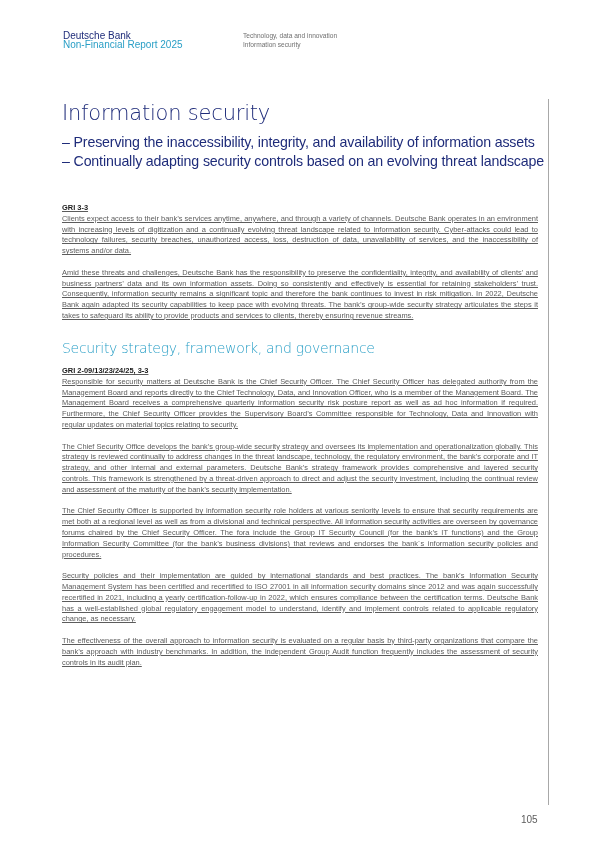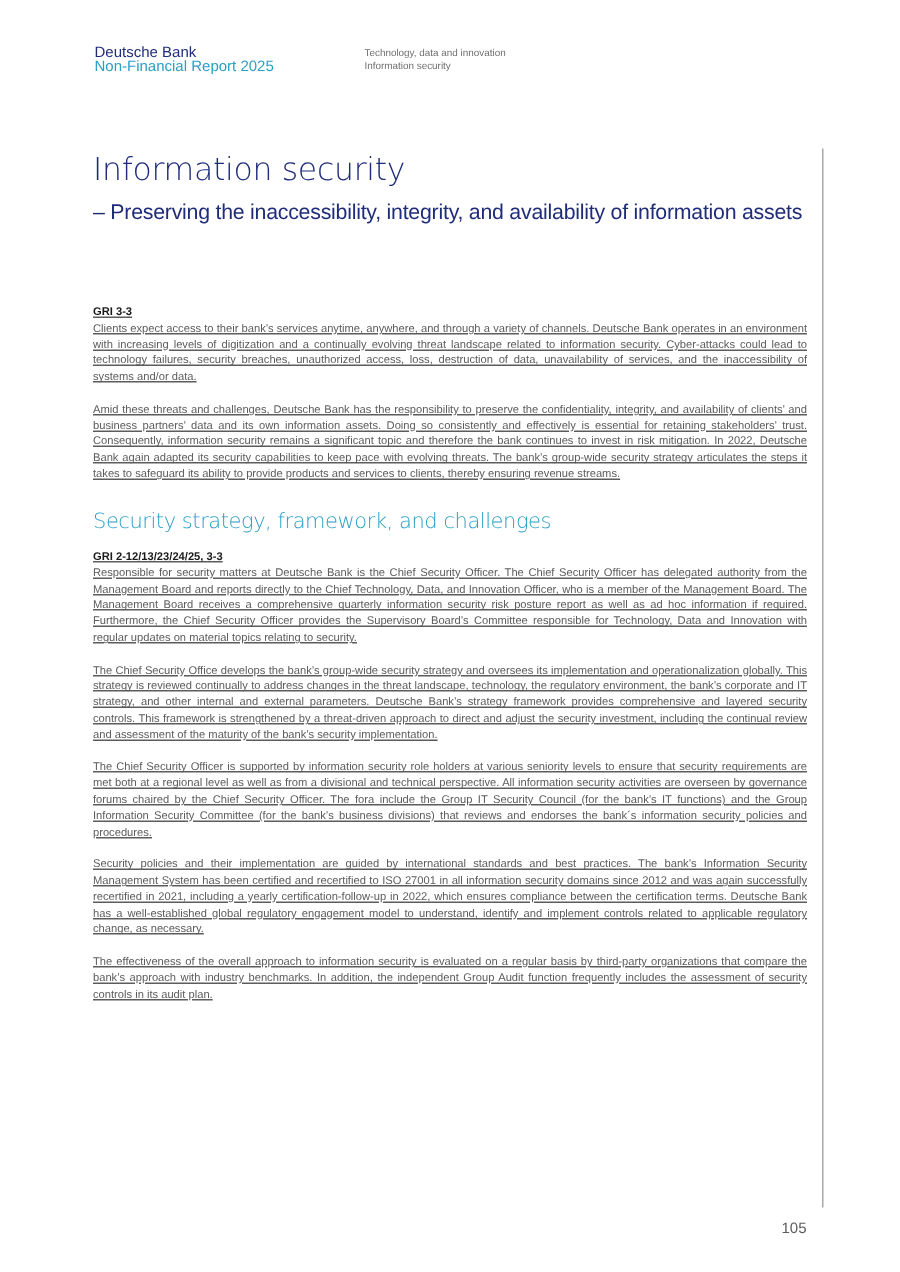--- a/index.html
+++ b/index.html
@@ -114,32 +114,33 @@
   <div>Technology, data and innovation</div>
   <div>Information security</div>
 </div>
 
 <div class="vrule"></div>
 
 <h1 class="page-title" style="margin:0;">Information security</h1>
 
 <ul class="key-points">
   <li>– Preserving the inaccessibility, integrity, and availability of information assets</li>
+  <li>– Continually adapting security controls based on an evolving threat landscape</li>
 </ul>
 
 <div class="content" style="top:203px;">
   <p class="gri">GRI 3-3</p>
   <p class="para">Clients expect access to their bank’s services anytime, anywhere, and through a variety of channels. Deutsche Bank operates in an environment with increasing levels of digitization and a continually evolving threat landscape related to information security. Cyber-attacks could lead to technology failures, security breaches, unauthorized access, loss, destruction of data, unavailability of services, and the inaccessibility of systems and/or data.</p>
   <p class="para">Amid these threats and challenges, Deutsche Bank has the responsibility to preserve the confidentiality, integrity, and availability of clients’ and business partners’ data and its own information assets. Doing so consistently and effectively is essential for retaining stakeholders’ trust. Consequently, information security remains a significant topic and therefore the bank continues to invest in risk mitigation. In 2022, Deutsche Bank again adapted its security capabilities to keep pace with evolving threats. The bank’s group-wide security strategy articulates the steps it takes to safeguard its ability to provide products and services to clients, thereby ensuring revenue streams.</p>
 </div>
 
-<h2 class="section-heading" style="margin:0;">Security strategy, framework, and challenges</h2>
+<h2 class="section-heading" style="margin:0;">Security strategy, framework, and governance</h2>
 
 <div class="content" style="top:366px;">
-  <p class="gri">GRI 2-12/13/23/24/25, 3-3</p>
+  <p class="gri">GRI 2-09/13/23/24/25, 3-3</p>
   <p class="para">Responsible for security matters at Deutsche Bank is the Chief Security Officer. The Chief Security Officer has delegated authority from the Management Board and reports directly to the Chief Technology, Data, and Innovation Officer, who is a member of the Management Board. The Management Board receives a comprehensive quarterly information security risk posture report as well as ad hoc information if required. Furthermore, the Chief Security Officer provides the Supervisory Board’s Committee responsible for Technology, Data and Innovation with regular updates on material topics relating to security.</p>
   <p class="para">The Chief Security Office develops the bank’s group-wide security strategy and oversees its implementation and operationalization globally. This strategy is reviewed continually to address changes in the threat landscape, technology, the regulatory environment, the bank’s corporate and IT strategy, and other internal and external parameters. Deutsche Bank’s strategy framework provides comprehensive and layered security controls. This framework is strengthened by a threat-driven approach to direct and adjust the security investment, including the continual review and assessment of the maturity of the bank’s security implementation.</p>
   <p class="para">The Chief Security Officer is supported by information security role holders at various seniority levels to ensure that security requirements are met both at a regional level as well as from a divisional and technical perspective. All information security activities are overseen by governance forums chaired by the Chief Security Officer. The fora include the Group IT Security Council (for the bank’s IT functions) and the Group Information Security Committee (for the bank’s business divisions) that reviews and endorses the bank´s information security policies and procedures.</p>
   <p class="para">Security policies and their implementation are guided by international standards and best practices. The bank’s Information Security Management System has been certified and recertified to ISO 27001 in all information security domains since 2012 and was again successfully recertified in 2021, including a yearly certification-follow-up in 2022, which ensures compliance between the certification terms. Deutsche Bank has a well-established global regulatory engagement model to understand, identify and implement controls related to applicable regulatory change, as necessary.</p>
   <p class="para">The effectiveness of the overall approach to information security is evaluated on a regular basis by third-party organizations that compare the bank’s approach with industry benchmarks. In addition, the independent Group Audit function frequently includes the assessment of security controls in its audit plan.</p>
 </div>
 
 <div class="page-number">105</div>
 
 </body></html>

